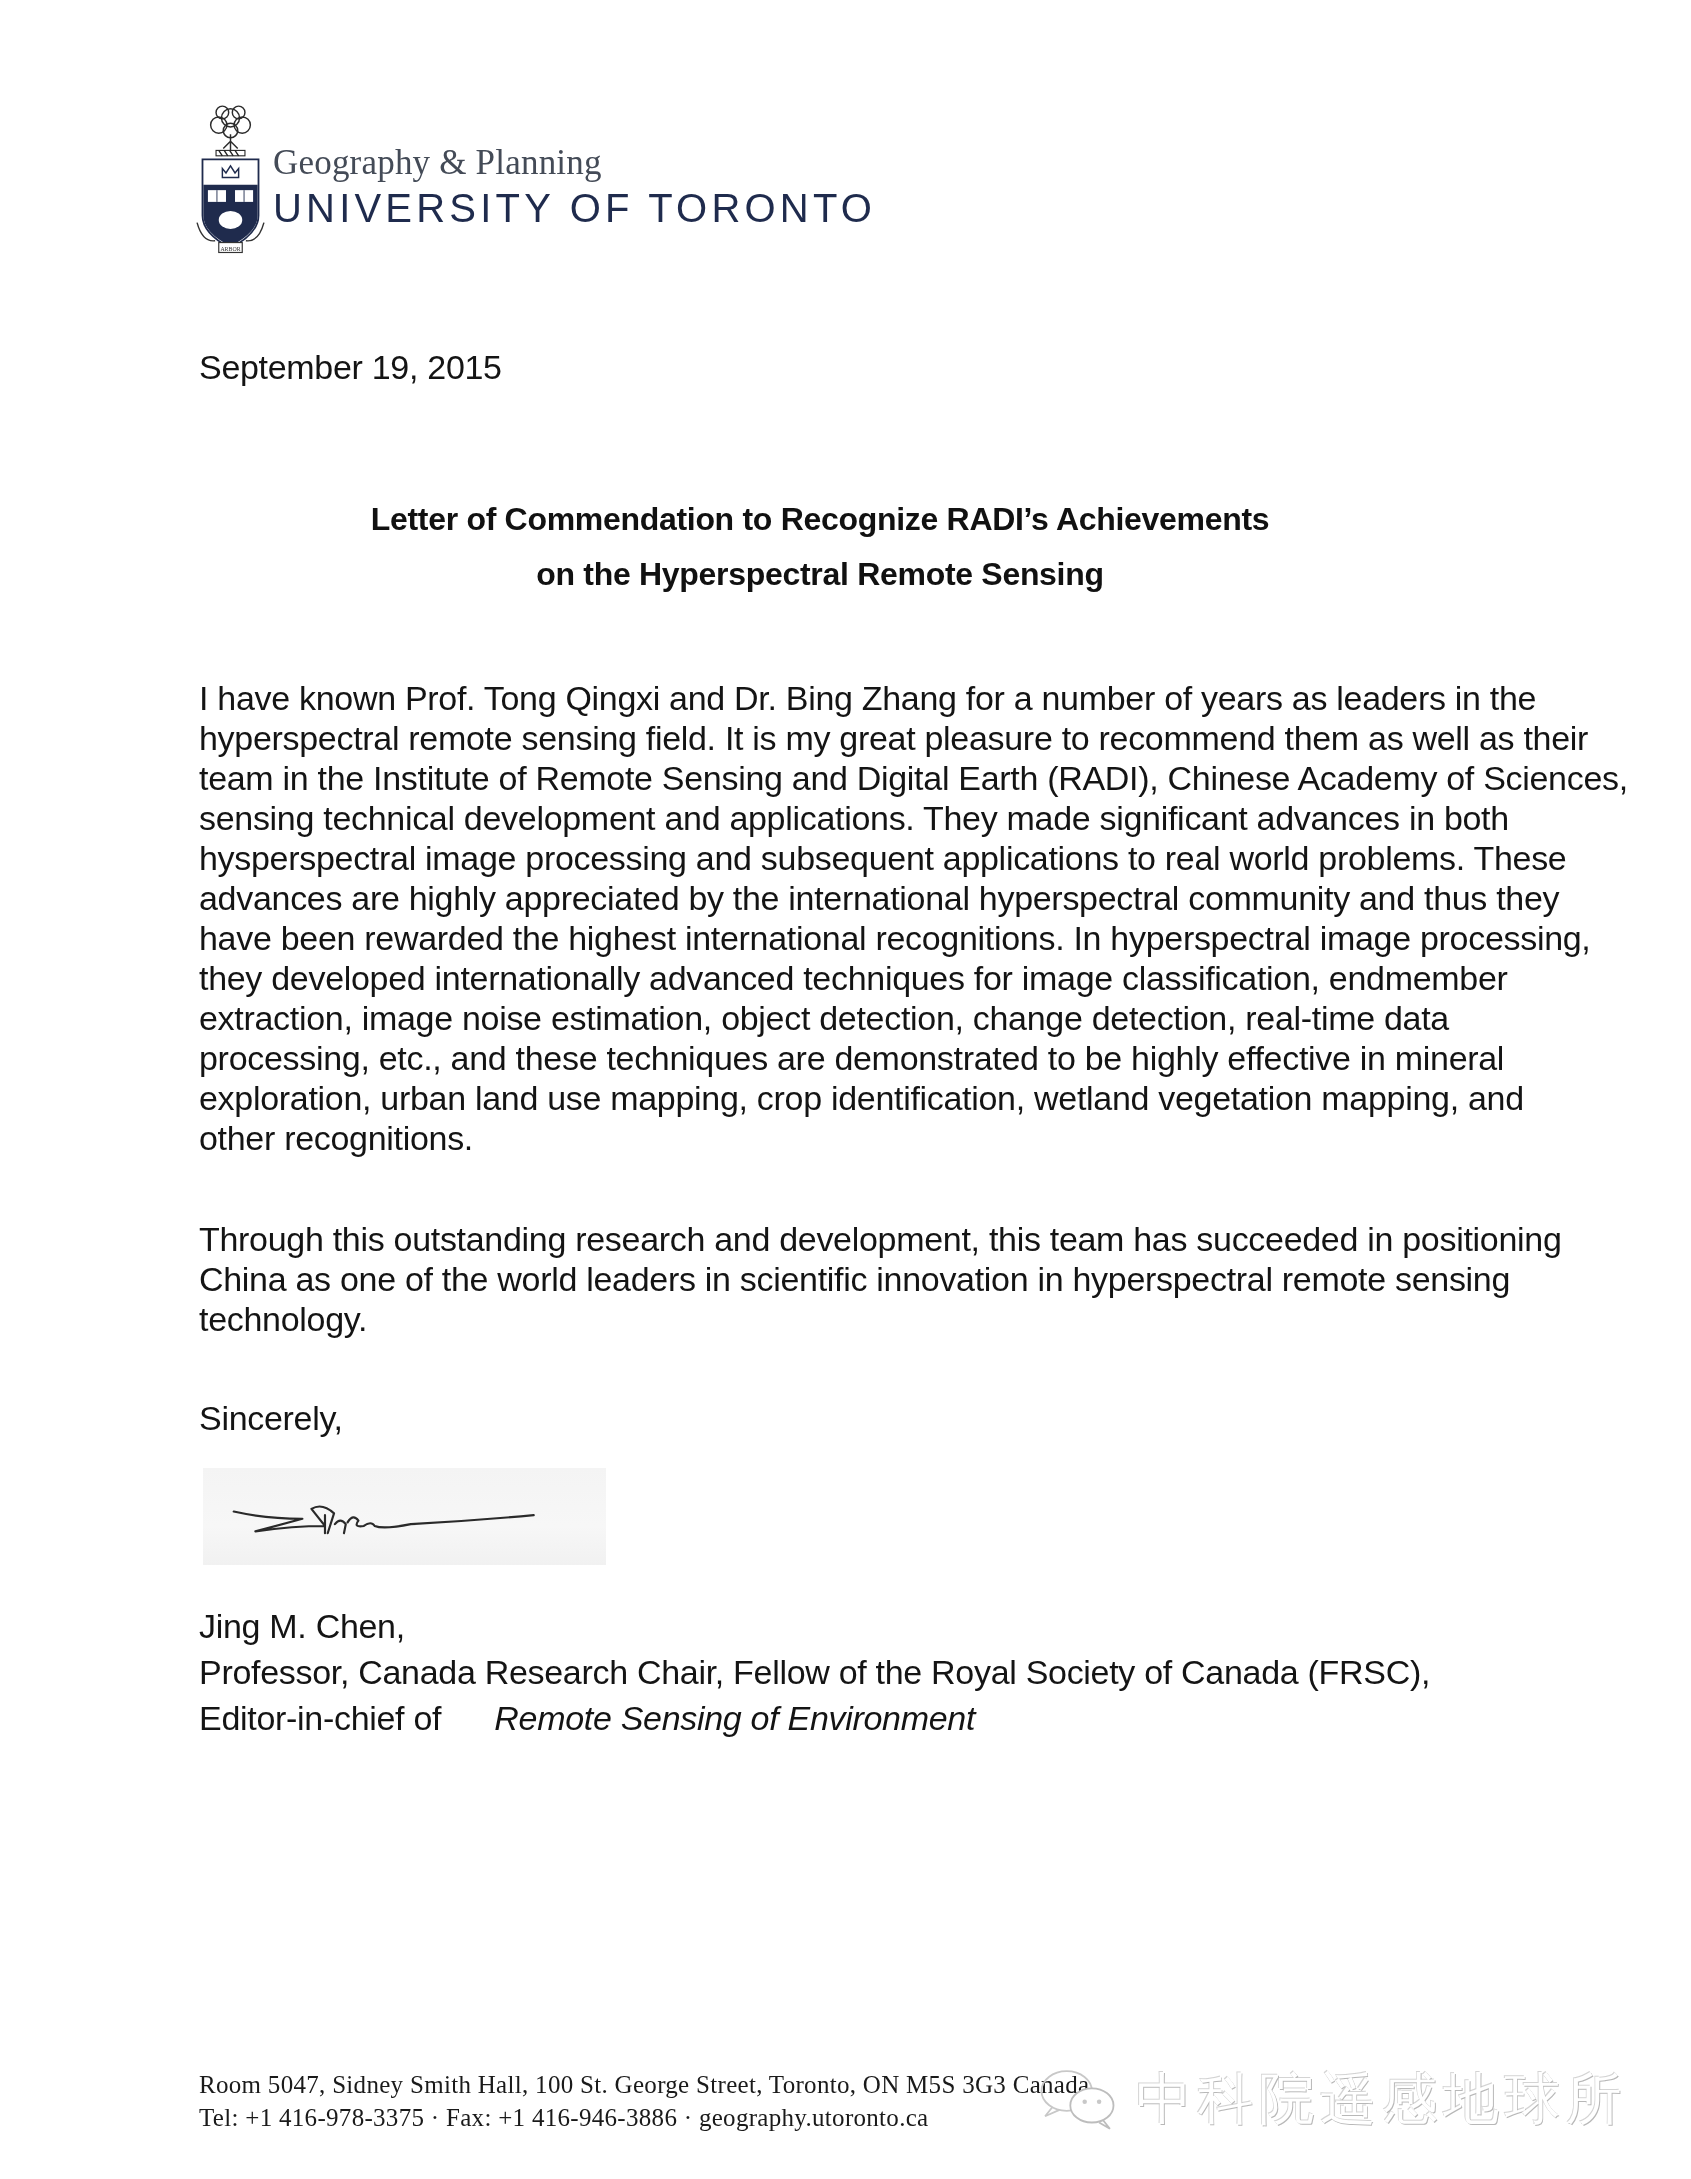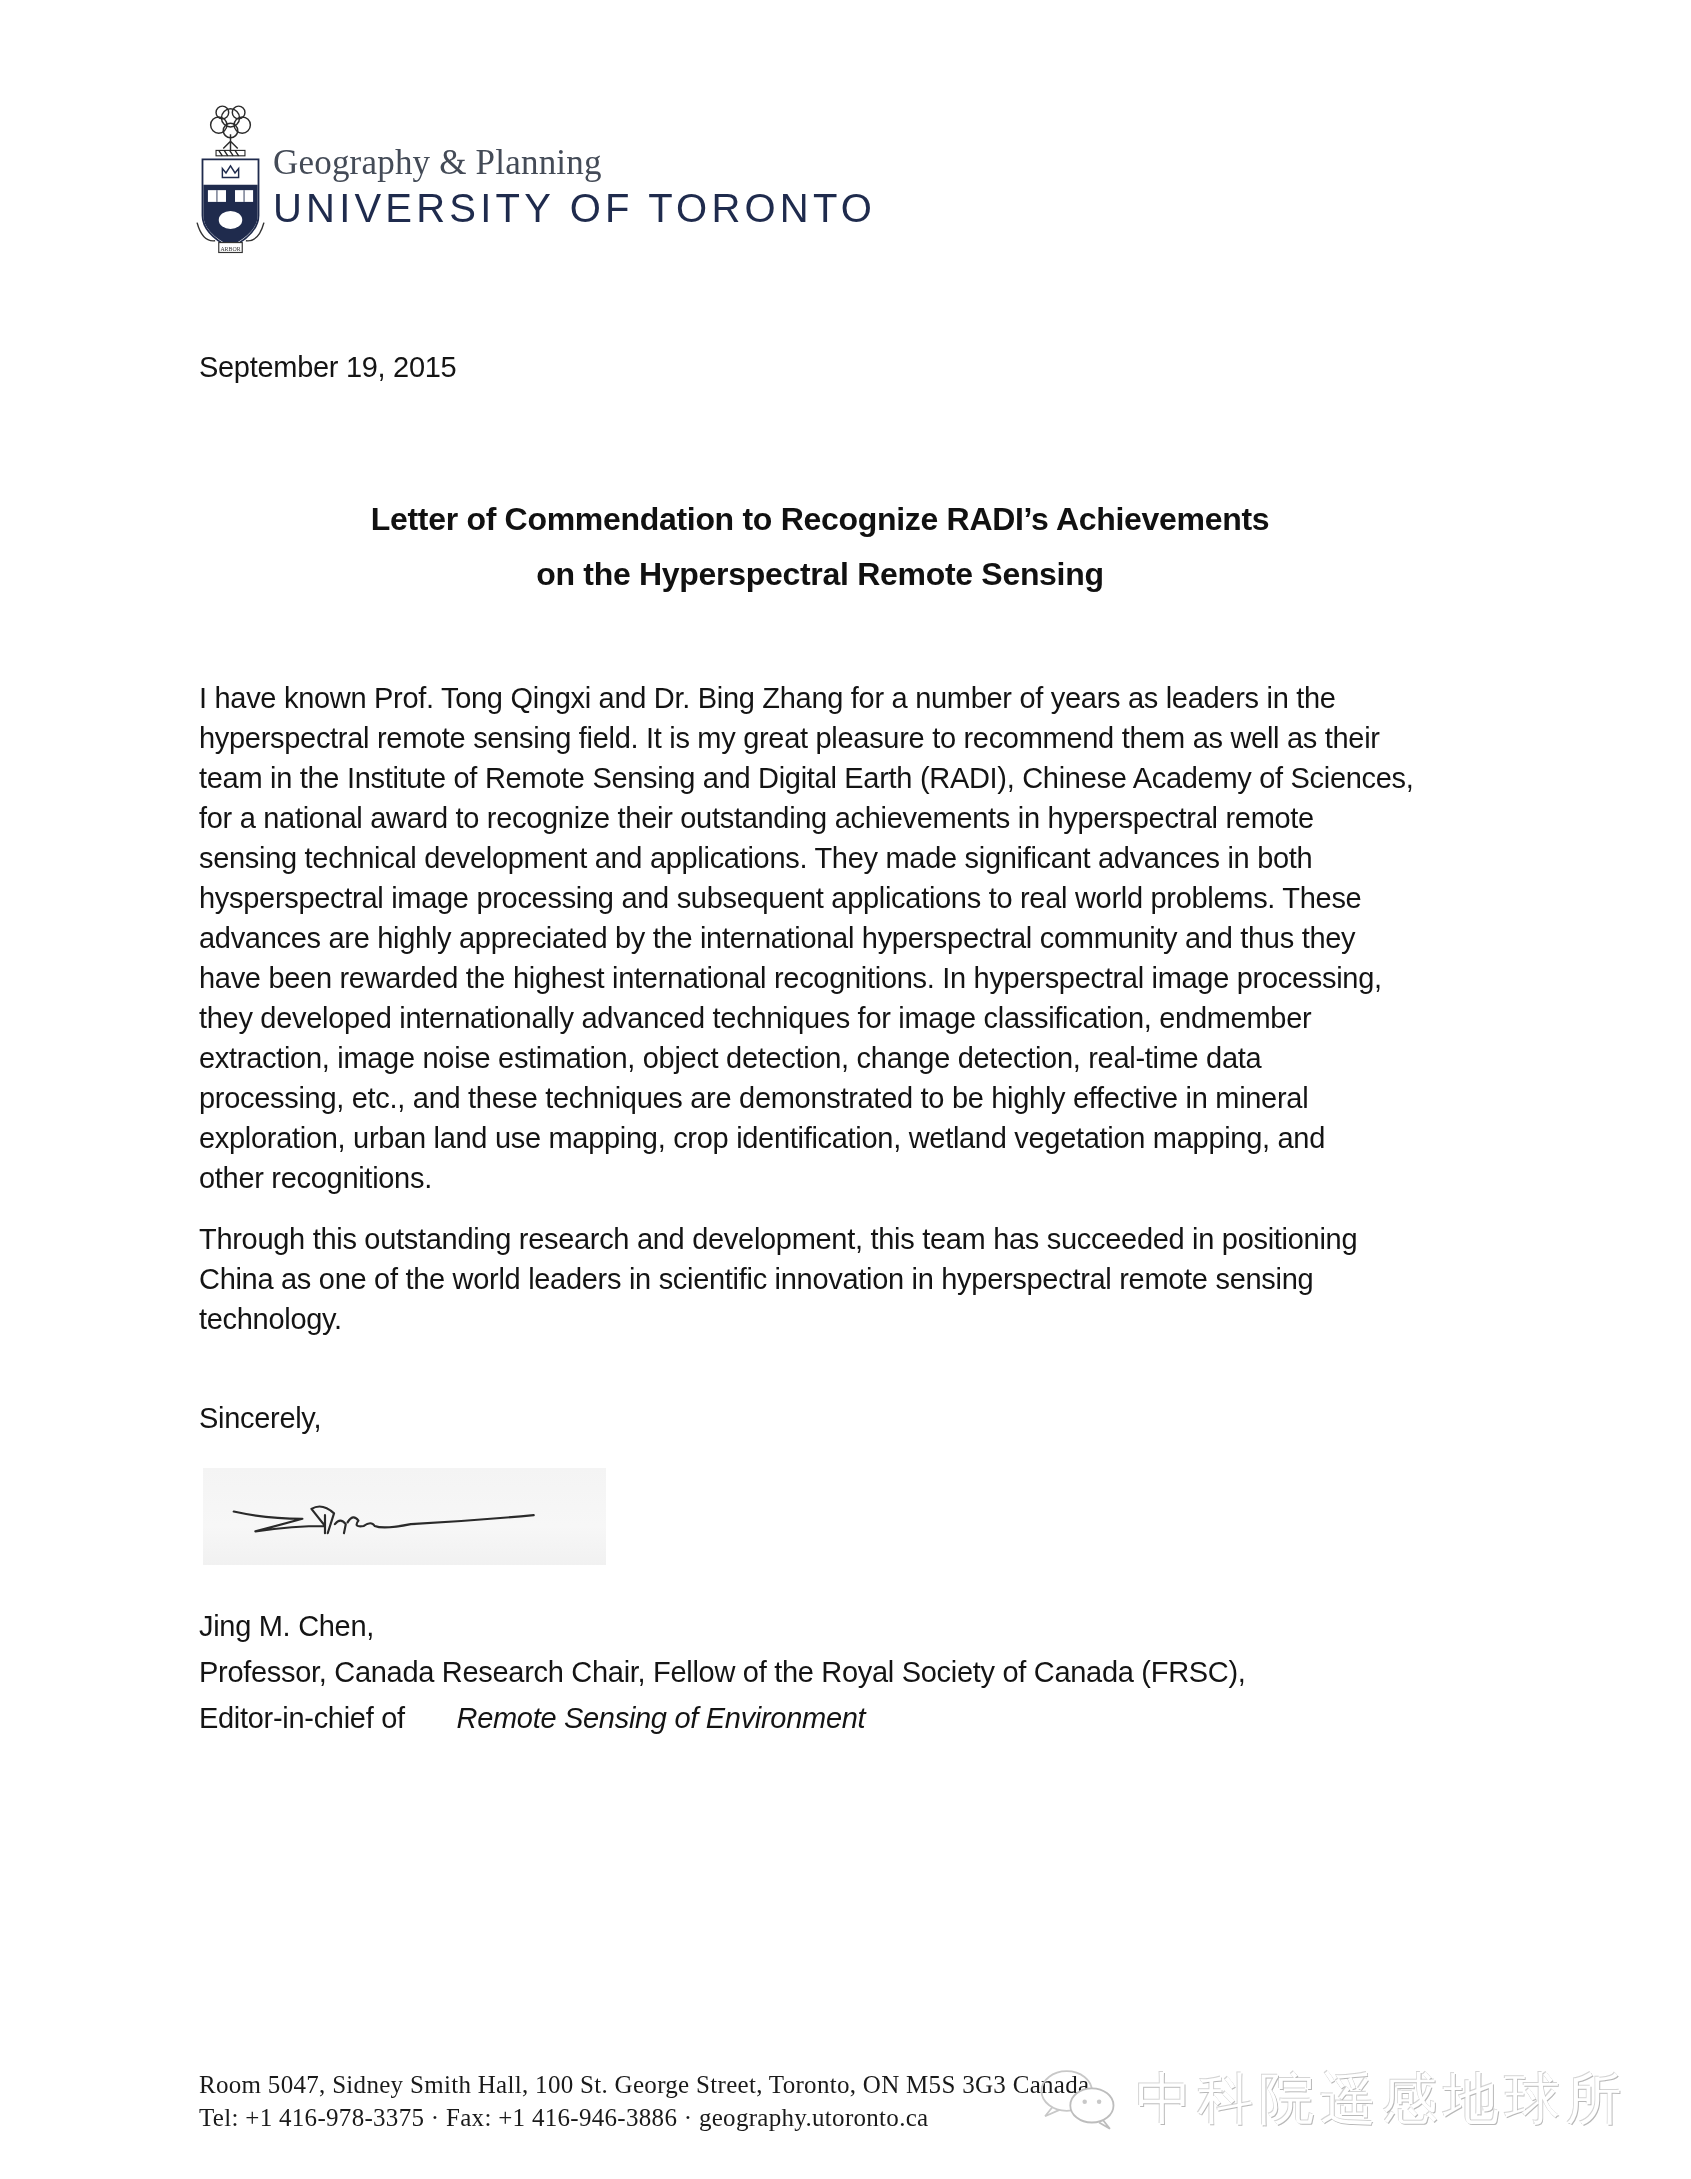--- a/index.html
+++ b/index.html
@@ -3,21 +3,21 @@
 <meta charset="utf-8">
 <style>
   html, body { margin: 0; padding: 0; background: #ffffff; }
   body { width: 1692px; height: 2179px; position: relative; overflow: hidden; font-family: "Liberation Sans", sans-serif; color: #111; }
   .abs { position: absolute; }
   
   .logo { left: 195px; top: 98px; width: 71px; height: 159px; }
   .dept { left: 273px; top: 143px; font-family: "Liberation Serif", serif; font-size: 35px; color: #444b57; letter-spacing: 0.2px; white-space: nowrap; }
   .uni { left: 273px; top: 186px; font-family: Liberation Sans, sans-serif; font-size: 40px; color: #1f2b4d; letter-spacing: 4.2px; white-space: nowrap; }
   
-  .txt { font-size: 29px; line-height: 40px; white-space: nowrap; color: #141414; letter-spacing: -0.3px; }
+  .txt { font-size: 34px; line-height: 40px; white-space: nowrap; color: #141414; letter-spacing: -0.3px; }
   .date { left: 199px; top: 347px; }
   .title { left: 0; width: 1640px; text-align: center; font-weight: bold; font-size: 32px; line-height: 55px; top: 492px; color: #111; letter-spacing: -0.3px; }
   .title div { white-space: nowrap; }
   .para1 { left: 199px; top: 678px; }
   .para2 { left: 199px; top: 1219px; }
   .sincerely { left: 199px; top: 1398px; }
   .sig { left: 203px; top: 1468px; width: 403px; height: 97px; background: linear-gradient(180deg, #f4f4f4, #f7f7f7 60%, #f1f1f1); }
   .sig svg { position: absolute; left: 0; top: 0; }
   .signer { left: 199px; top: 1603px; line-height: 46px; }
   .signer em { font-style: italic; margin-left: 44px; }
@@ -69,21 +69,20 @@
 
 <div class="abs title">
   <div>Letter of Commendation to Recognize RADI’s Achievements</div>
   <div>on the Hyperspectral Remote Sensing</div>
 </div>
 
 <div class="abs txt para1">
   <div>I have known Prof. Tong Qingxi and Dr. Bing Zhang for a number of years as leaders in the</div>
   <div>hyperspectral remote sensing field. It is my great pleasure to recommend them as well as their</div>
   <div>team in the Institute of Remote Sensing and Digital Earth (RADI), Chinese Academy of Sciences,</div>
-  <div>for a national award to recognize their outstanding achievements in hyperspectral remote</div>
   <div>sensing technical development and applications. They made significant advances in both</div>
   <div>hysperspectral image processing and subsequent applications to real world problems. These</div>
   <div>advances are highly appreciated by the international hyperspectral community and thus they</div>
   <div>have been rewarded the highest international recognitions. In hyperspectral image processing,</div>
   <div>they developed internationally advanced techniques for image classification, endmember</div>
   <div>extraction, image noise estimation, object detection, change detection, real-time data</div>
   <div>processing, etc., and these techniques are demonstrated to be highly effective in mineral</div>
   <div>exploration, urban land use mapping, crop identification, wetland vegetation mapping, and</div>
   <div>other recognitions.</div>
 </div>

